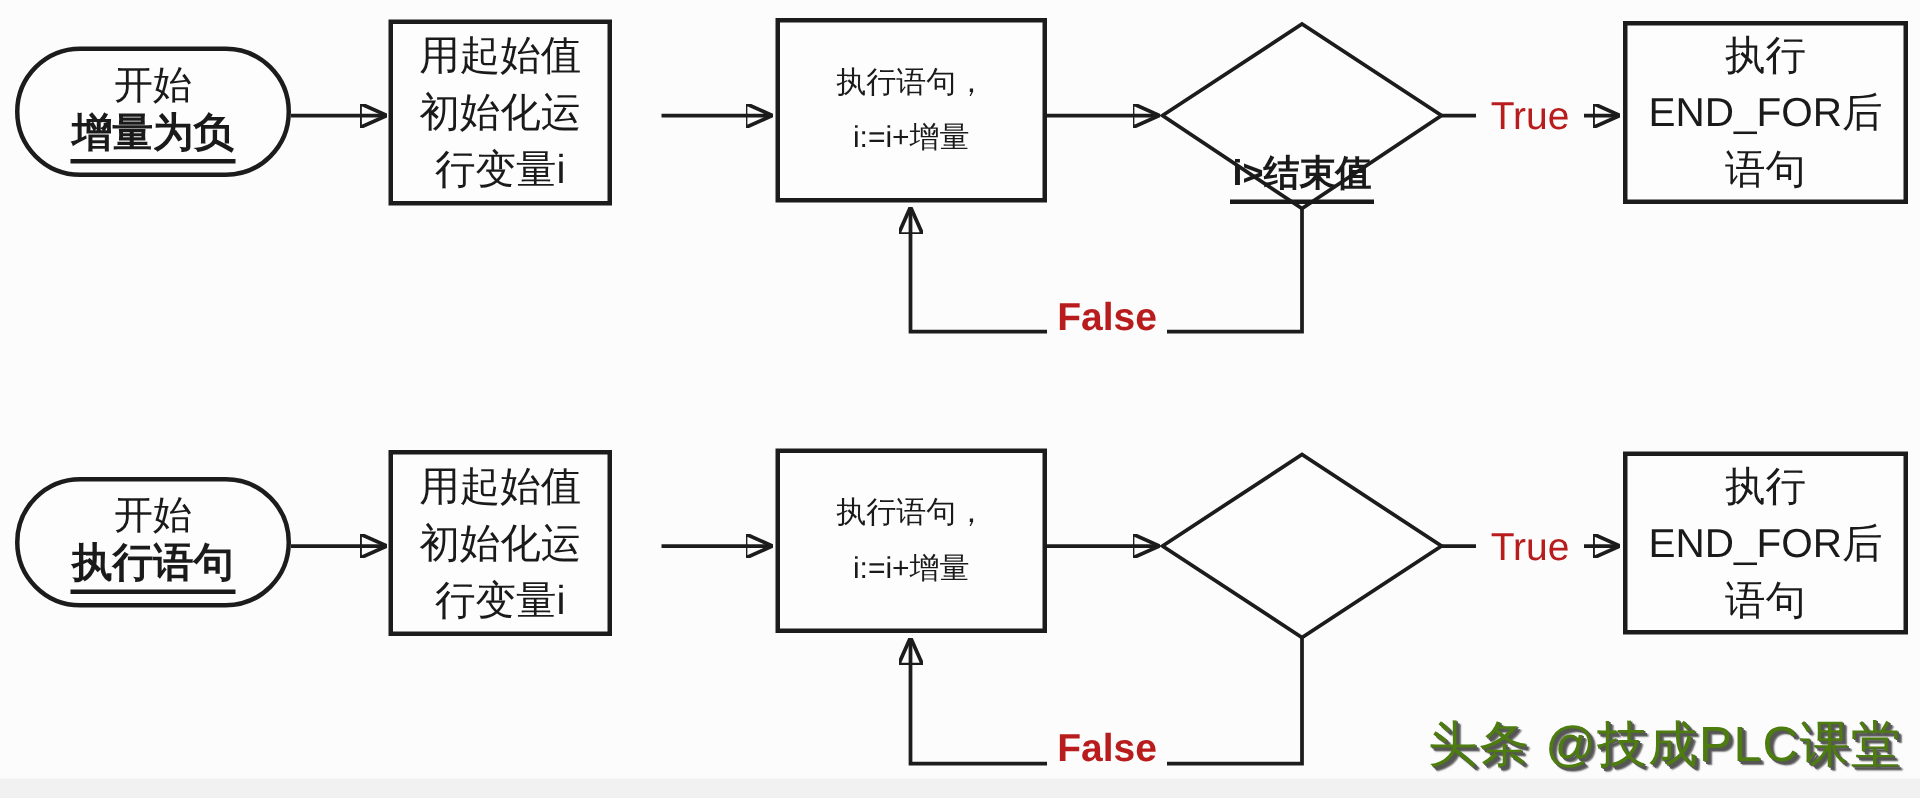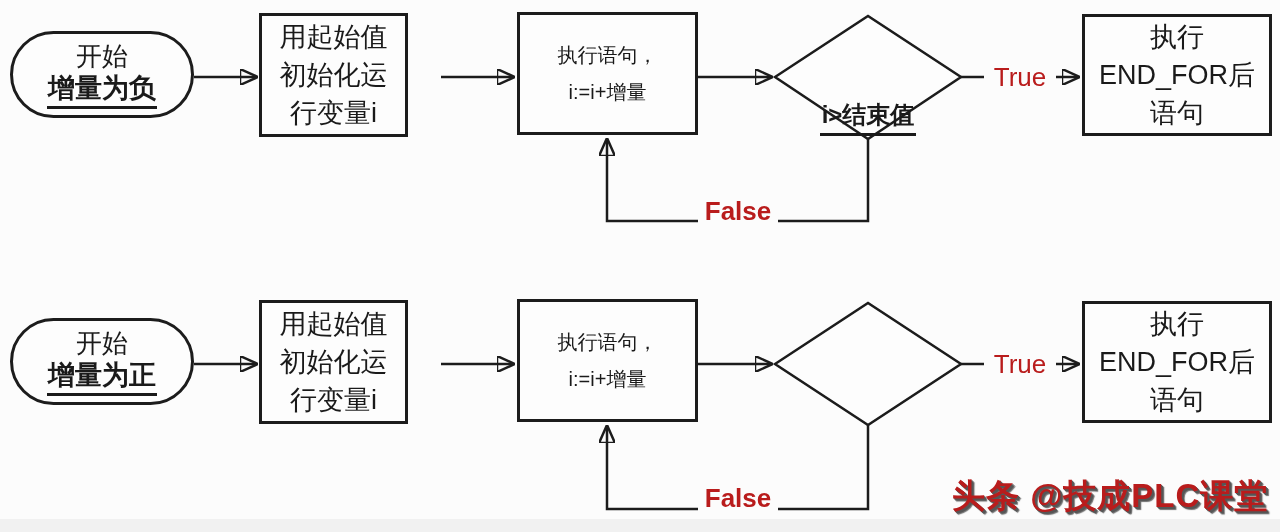--- a/index.html
+++ b/index.html
@@ -106,24 +106,24 @@
     width: 72px; height: 34px; line-height: 34px;
   }
   .false-label {
     left: 698px; top: 194px;
     width: 80px; height: 34px; line-height: 34px; font-weight: bold;
   }
   .watermark {
     position: absolute;
     left: 952px; top: 474px;
     font-size: 33px;
-    font-weight: bold;
+    font-weight: normal;
     letter-spacing: 1px;
     white-space: nowrap;
-    color: #b91c1c;
+    color: #4d7c0f;
     text-shadow: 2px 2px 0 #565656, 1px 1px 0 #565656, 3px 3px 1px #6e6e6e;
   }
   .bottom-strip {
     position: absolute;
     left: 0; top: 519px;
     width: 1280px; height: 13px;
     background: #f1f1f1;
   }
 </style>
 </head>
@@ -180,21 +180,21 @@
     </div>
 
     <div class="edge-label true-label">True</div>
     <div class="edge-label false-label">False</div>
   </div>
 
   <div class="chart" id="chart-bottom">
 
     <div class="shape oval">
       <span class="l1">开始</span>
-      <span class="l2">增量为正</span>
+      <span class="l2">执行语句</span>
     </div>
 
     <div class="shape rect1">
       <span>用起始值初始化运行变量i</span>
     </div>
 
     <div class="shape rect2">
       <span>执行语句，</span>
       <span>i:=i+增量</span>
     </div>

